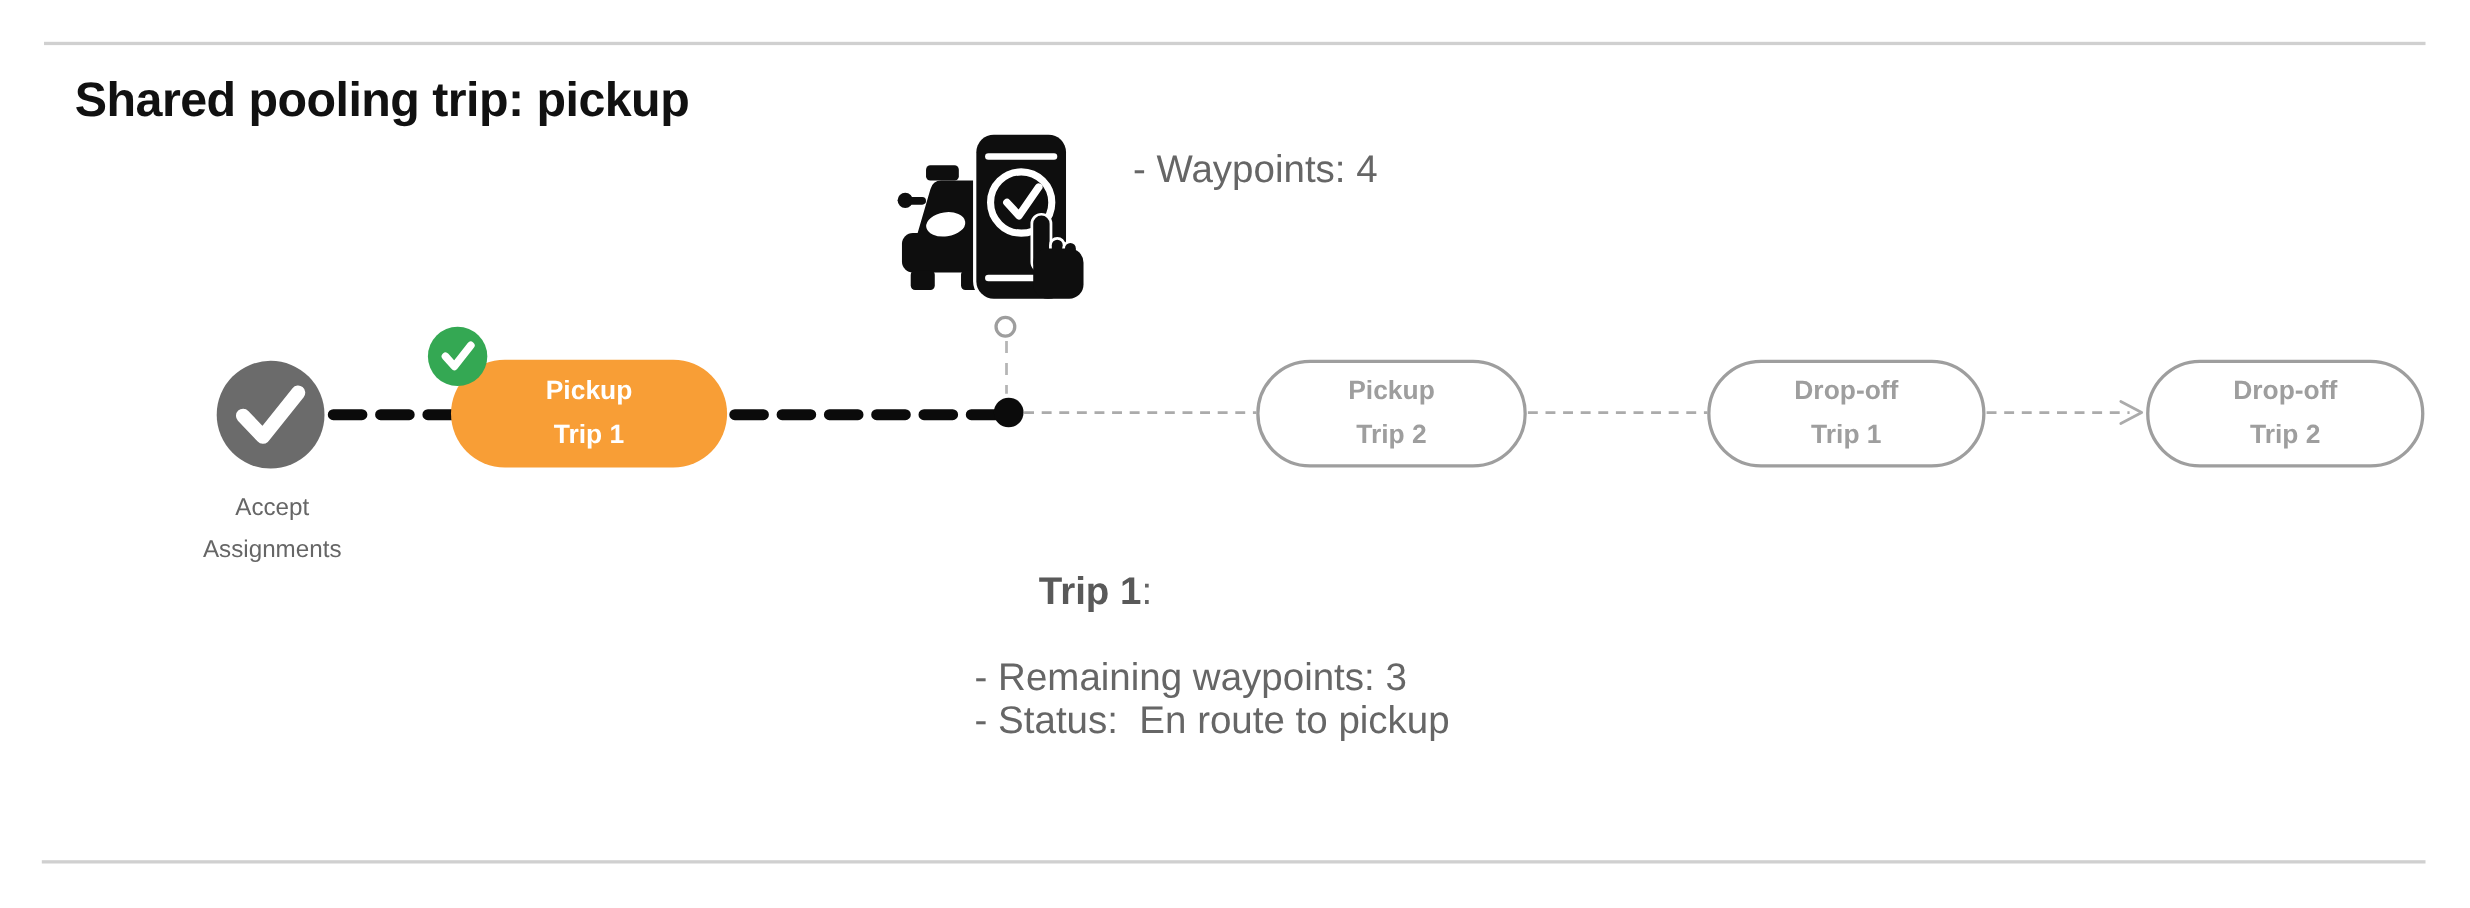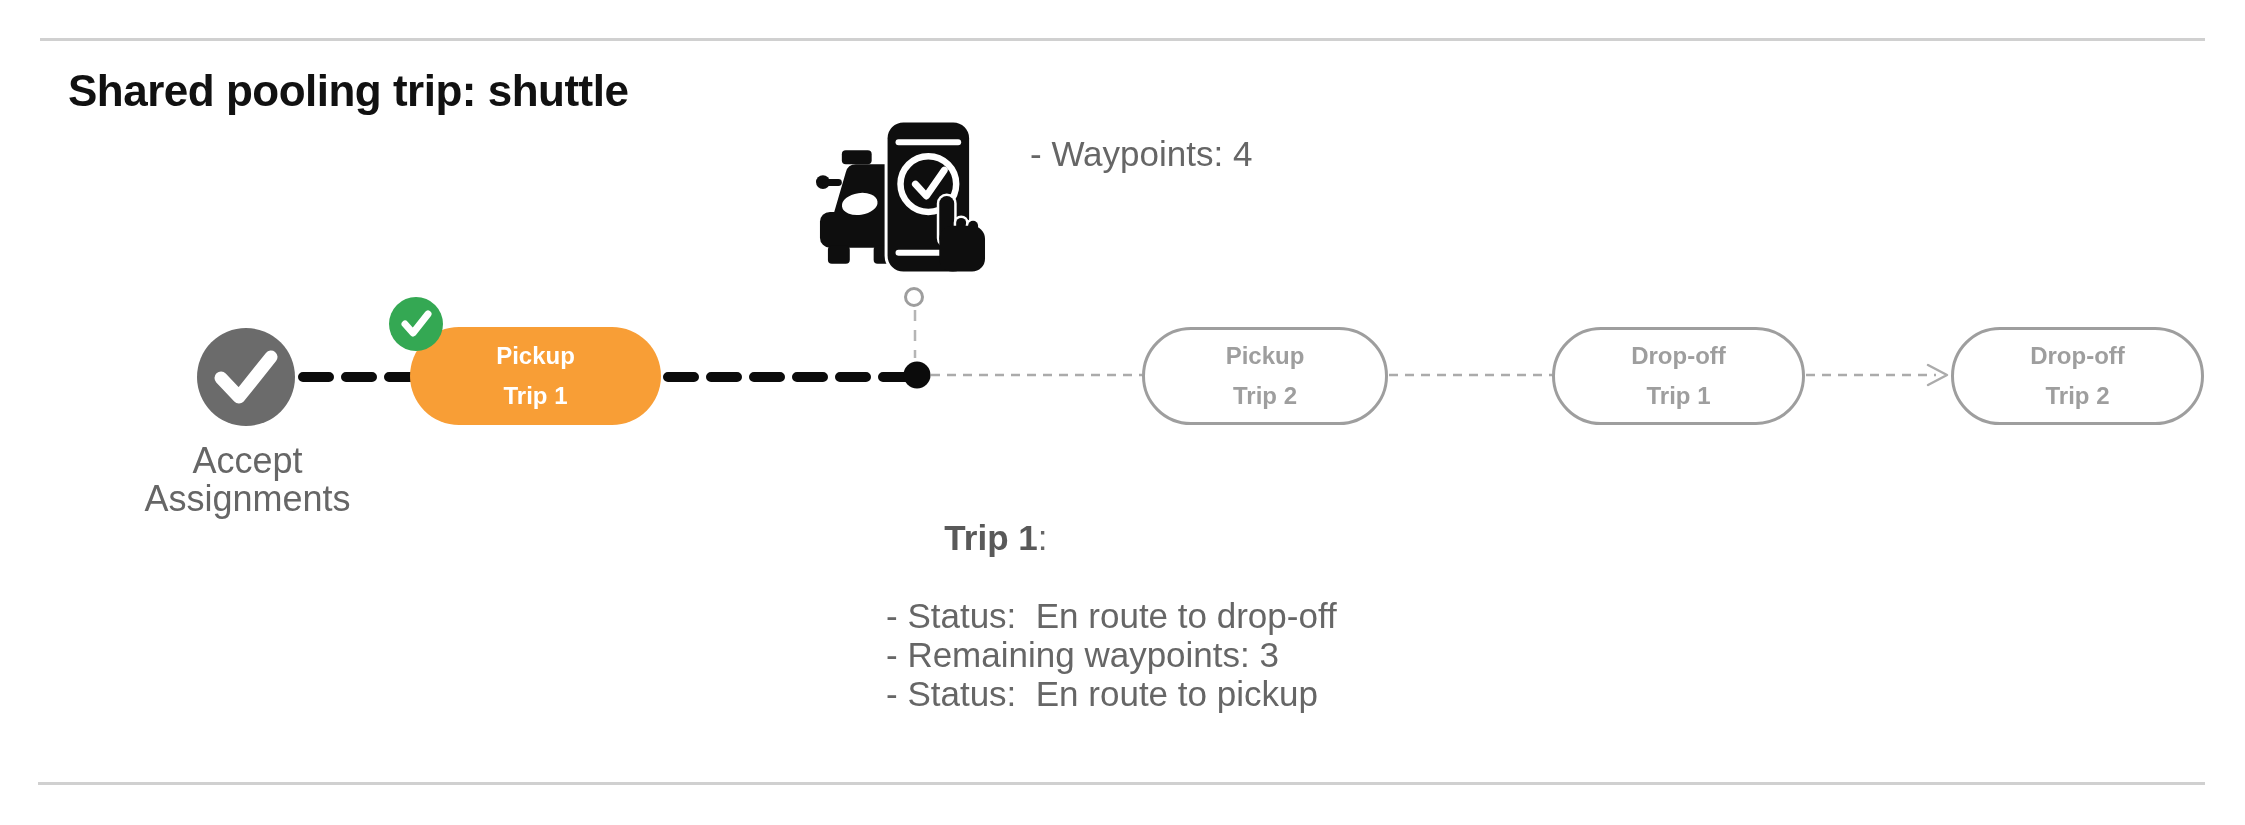--- a/index.html
+++ b/index.html
@@ -14,21 +14,21 @@
     position:absolute;left:68px;top:66px;font-size:44px;font-weight:bold;
     color:var(--text_dark,#111);letter-spacing:-0.5px;
   }
   svg.layer{position:absolute;left:0;top:0;width:2245px;height:825px;pointer-events:none;}
   .node-circle{
     position:absolute;left:197px;top:328px;width:98px;height:98px;border-radius:50%;
     background:var(--node_gray,#6b6b6b);display:flex;align-items:center;justify-content:center;
   }
   .node-label{
     position:absolute;left:130px;top:442px;width:235px;text-align:center;
-    font-size:36px;line-height:38px;color:var(--text_gray,#666);white-space:pre-line;
+    font-size:22px;line-height:38px;color:var(--text_gray,#666);white-space:pre-line;
   }
   .pill{
     position:absolute;top:327px;height:98px;border-radius:49px;box-sizing:border-box;
     display:flex;align-items:center;justify-content:center;text-align:center;
     font-size:24px;font-weight:bold;line-height:40px;white-space:pre-line;
   }
   .pill.active{background:var(--accent_orange,#F89E36);color:#ffffff;}
   .pill.pending{background:#ffffff;border:3px solid var(--outline_gray,#9e9e9e);color:var(--outline_gray,#9e9e9e);}
   .pill.p1{left:410px;width:251px;}
   .pill.p2{left:1142px;width:246px;}
@@ -46,21 +46,21 @@
   .anno.trips{left:886px;top:479px;}
 </style>
 </head>
 <body>
 
 <div class="canvas" style="--accent_orange: #F89E36; --success_green: #34A853; --node_gray: #6B6B6B; --outline_gray: #9E9E9E; --text_dark: #111111; --text_gray: #666666; --heading_gray: #595959; --divider_gray: #D0D0D0; --connector_black: #0B0B0B; --connector_gray: #ABABAB;">
 
   <div class="divider top"></div>
   <div class="divider bottom"></div>
 
-  <div class="title">Shared pooling trip: shuttle</div>
+  <div class="title">Shared pooling trip: pickup</div>
 
   <svg class="layer" viewBox="0 0 2245 825">
 
     <line x1="303" y1="377" x2="412" y2="377" stroke="var(--connector_black)" stroke-width="10" stroke-linecap="round" stroke-dasharray="26 17"></line>
     <line x1="668" y1="377" x2="906" y2="377" stroke="var(--connector_black)" stroke-width="10" stroke-linecap="round" stroke-dasharray="26 17"></line>
 
     <line x1="931" y1="375" x2="1142" y2="375" stroke="var(--connector_gray)" stroke-width="2.5" stroke-dasharray="9 7"></line>
     <line x1="1389" y1="375" x2="1552" y2="375" stroke="var(--connector_gray)" stroke-width="2.5" stroke-dasharray="9 7"></line>
     <line x1="1806" y1="375" x2="1936" y2="375" stroke="var(--connector_gray)" stroke-width="2.5" stroke-dasharray="9 7"></line>
     <path d="M1928,365 L1947,375 L1928,385" fill="none" stroke="var(--connector_gray)" stroke-width="2.5" stroke-linecap="round" stroke-linejoin="round"></path>
@@ -122,19 +122,18 @@
   </svg>
 
   <div class="anno vehicle">
     <div class="line">- Waypoints: 4</div>
   </div>
 
   <div class="anno trips">
     <div class="line">
       <span class="hd">Trip 1</span><span>:</span>
     </div>
-    <div class="line">- Status:  En route to drop-off</div>
     <div class="line">- Remaining waypoints: 3</div>
     <div class="line">- Status:  En route to pickup</div>
 
   </div>
 
 </div>
 
 </body></html>

